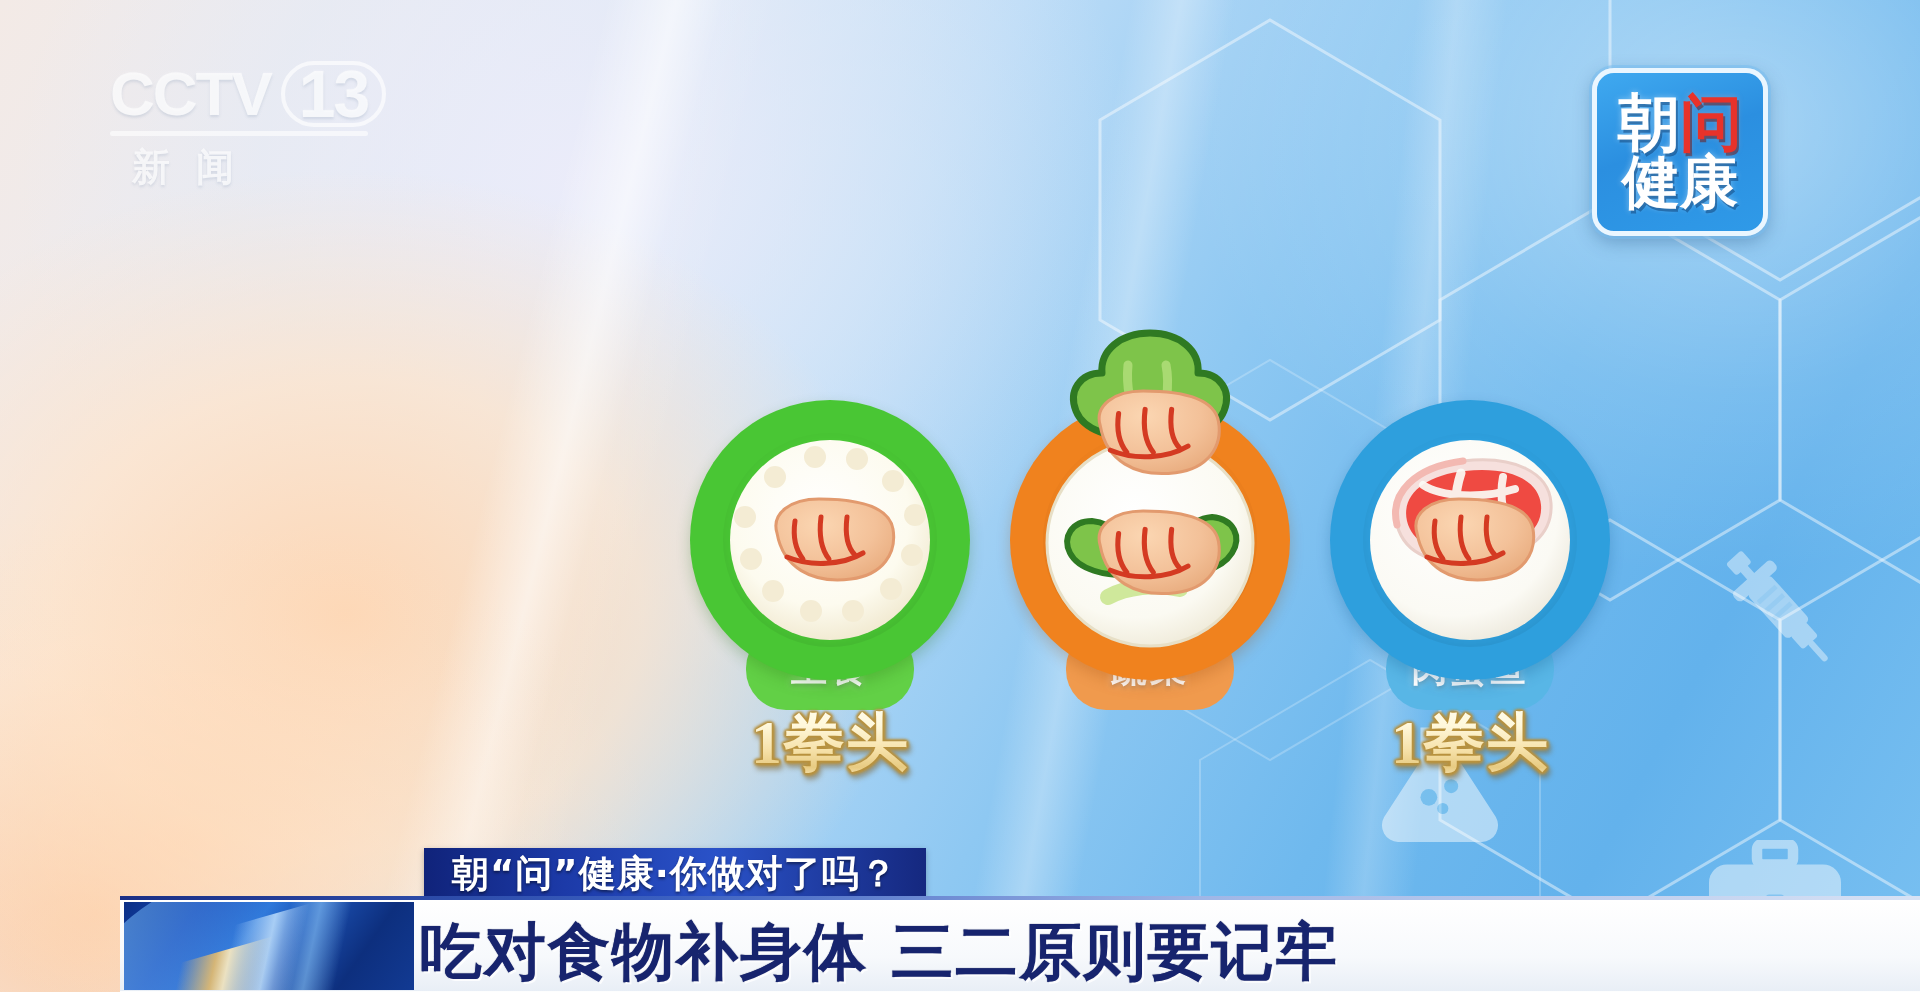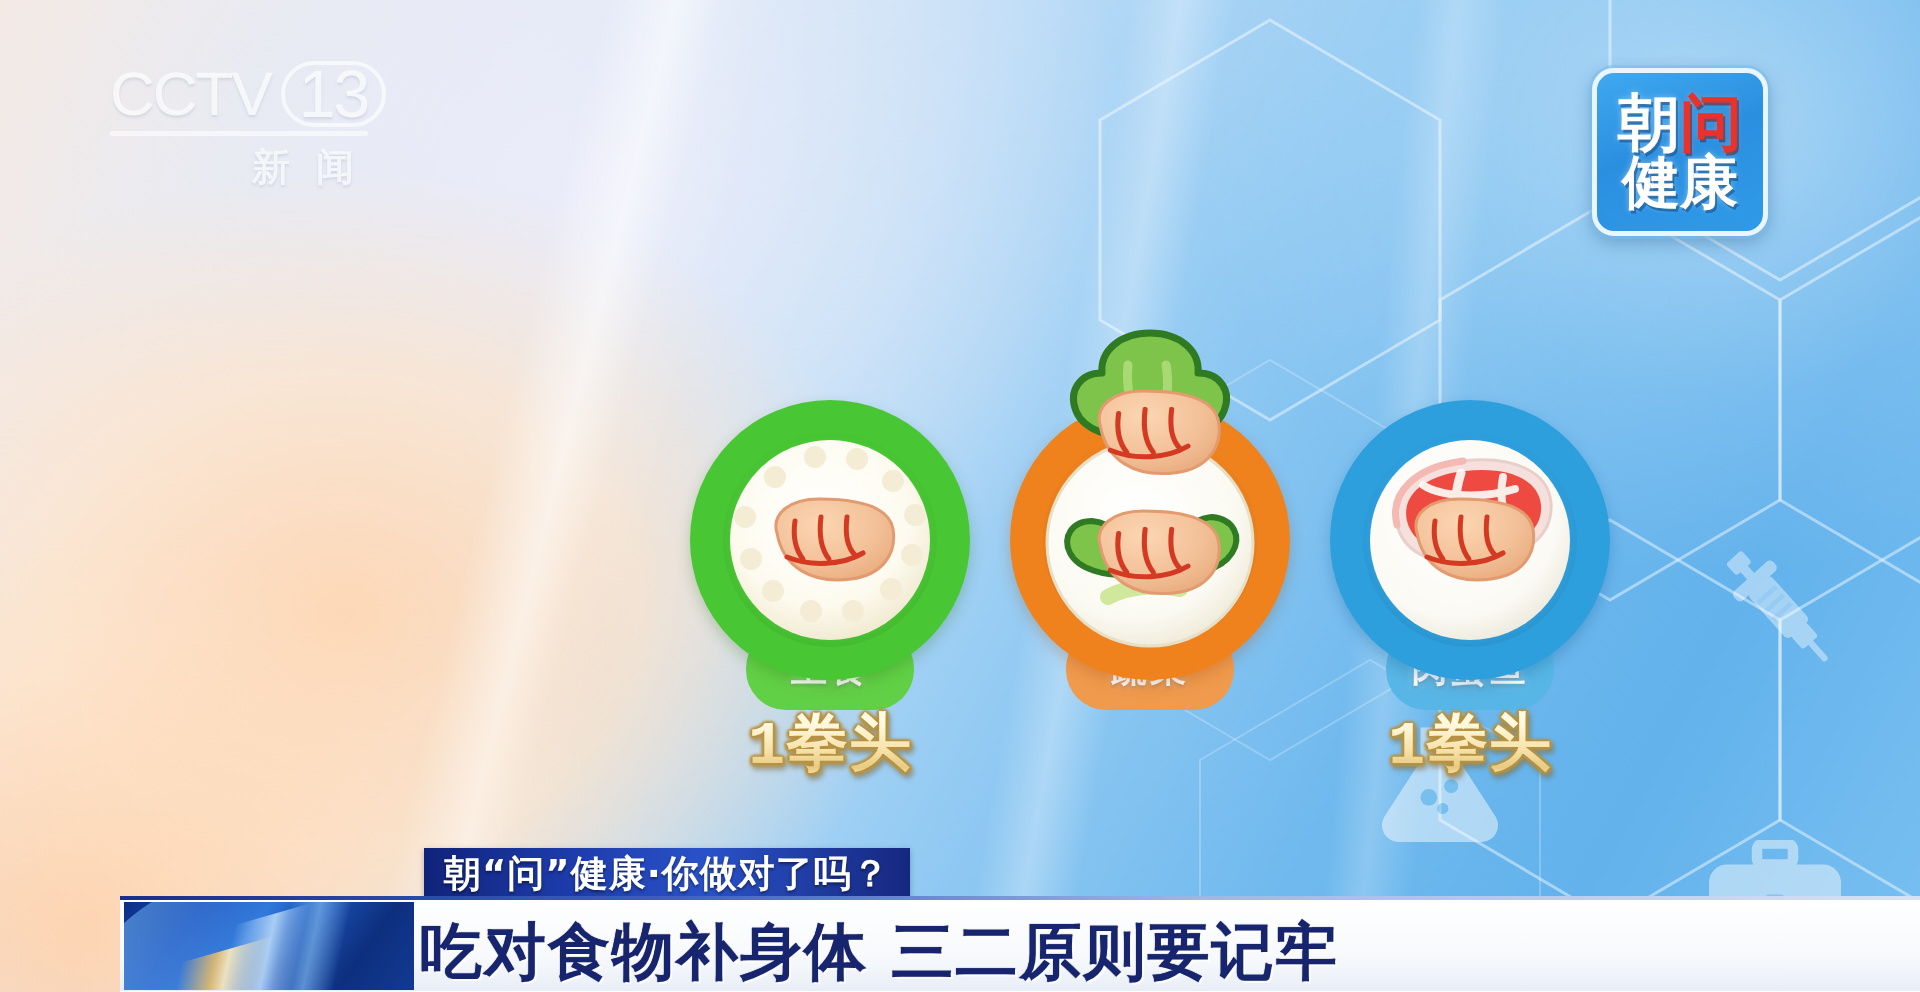--- a/index.html
+++ b/index.html
@@ -29,26 +29,26 @@
   
   .hexwrap{position:absolute;inset:0;opacity:.82;}
   .hexwrap svg{position:absolute;right:0;top:0;}
 
   
   .bgicon{position:absolute;opacity:.42;}
   .bgicon svg{display:block;}
 
   
   .cctv{position:absolute;left:110px;top:58px;width:270px;height:140px;opacity:.72;}
-  .cctv-main{font-size:62px;font-weight:400;letter-spacing:-2px;color:rgba(255,255,255,.92);
+  .cctv-main{font-size:62px;font-weight:700;letter-spacing:-2px;color:rgba(255,255,255,.92);
     text-shadow:0 2px 3px rgba(120,140,170,.35), 0 0 2px rgba(255,255,255,.9);
     font-family:"Liberation Sans",sans-serif;display:flex;align-items:center;gap:4px;}
   .cctv-13{border:4px solid rgba(255,255,255,.92);border-radius:34px;padding:0 14px;font-size:66px;line-height:58px;margin-left:6px;}
   .cctv-rule{height:5px;background:rgba(255,255,255,.85);border-radius:3px;margin-top:2px;width:258px;}
-  .cctv-sub{margin-top:6px;text-align:right;font-size:38px;letter-spacing:26px;color:rgba(255,255,255,.88);
+  .cctv-sub{margin-top:6px;text-align:left;font-size:38px;letter-spacing:26px;color:rgba(255,255,255,.88);
     text-shadow:0 2px 3px rgba(120,140,170,.3);font-weight:700;padding-left:22px;}
 
   
   .proglogo{position:absolute;left:1592px;top:68px;width:176px;height:168px;border-radius:22px;
     background:linear-gradient(160deg,#3fa9f0 0%,#2b8fe0 45%,#2f9ae8 100%);
     border:5px solid #eaf6ff;box-shadow:0 0 0 3px rgba(120,190,240,.55), 0 6px 18px rgba(20,70,120,.35);
     display:flex;flex-direction:column;align-items:center;justify-content:center;gap:2px;padding:6px 8px;box-sizing:border-box;}
   .pl-row{display:flex;align-items:baseline;justify-content:center;line-height:.96;}
   .pl-ch{font-size:62px;font-weight:700;font-family:"DejaVu Sans","Liberation Sans",sans-serif;
     color:#ffffff;text-shadow:2px 3px 0 rgba(15,70,125,.55), 0 0 6px rgba(255,255,255,.4);}
@@ -78,28 +78,28 @@
     display:flex;align-items:center;justify-content:center;}
   .tab{position:absolute;left:66px;top:228px;width:168px;height:82px;border-radius:40px;
     display:flex;align-items:center;justify-content:center;}
   .tab span{font-size:36px;font-weight:700;color:#fff;letter-spacing:3px;
     font-family:"DejaVu Sans","Liberation Sans",sans-serif;
     text-shadow:0 2px 4px rgba(0,0,0,.20), 0 0 8px rgba(255,255,255,.55);}
   .plate{width:214px;height:214px;border-radius:50%;position:relative;overflow:hidden;
     box-shadow:inset 0 -6px 14px rgba(0,0,0,.07);}
   .fistcount{position:absolute;left:0;top:300px;width:300px;text-align:center;
     font-size:62px;font-weight:700;white-space:nowrap;
-    font-family:Liberation Mono, monospace;letter-spacing:1px;
+    font-family:Liberation Serif, serif;letter-spacing:1px;
     background:linear-gradient(180deg,#fffdf0 0%,#fff8dc 30%,#f7e3ac 58%,#e8cb82 80%,#fff6d9 100%);
     -webkit-background-clip:text;background-clip:text;color:transparent;
     filter:drop-shadow(0 0 1.6px #b8923f) drop-shadow(1px 0 1px #b8923f) drop-shadow(-1px 0 1px #b8923f)
            drop-shadow(0 1px 1px #b8923f) drop-shadow(2px 4px 2px rgba(120,90,40,.45));}
 
   
-  .kicker{position:absolute;left:424px;top:848px;height:52px;padding:0 20px;
+  .kicker{position:absolute;left:424px;top:848px;height:52px;padding:0 28px;
     background:linear-gradient(90deg,#10237a 0%,#1c3aa8 28%,#2a52c8 58%,#15287f 100%);
     display:flex;align-items:center;box-shadow:0 2px 6px rgba(0,0,0,.25);}
   .kicker span{font-size:37px;font-weight:700;color:#fff;letter-spacing:1px;
     font-family:"DejaVu Sans","Liberation Sans",sans-serif;
     text-shadow:0 2px 3px rgba(0,0,0,.45);}
   .lowerthird{position:absolute;left:120px;top:900px;width:1800px;height:92px;
     background:linear-gradient(180deg,#ffffff 0%,#f7f9fc 62%,#e8eef6 100%);
     box-shadow:0 -1px 0 rgba(255,255,255,.9) inset;}
   .lt-topline{position:absolute;left:120px;top:896px;width:1800px;height:5px;
     background:linear-gradient(90deg,#1a2f86,#3a5fc0 30%,#9fb6e6 60%,#d7e2f5 100%);}

